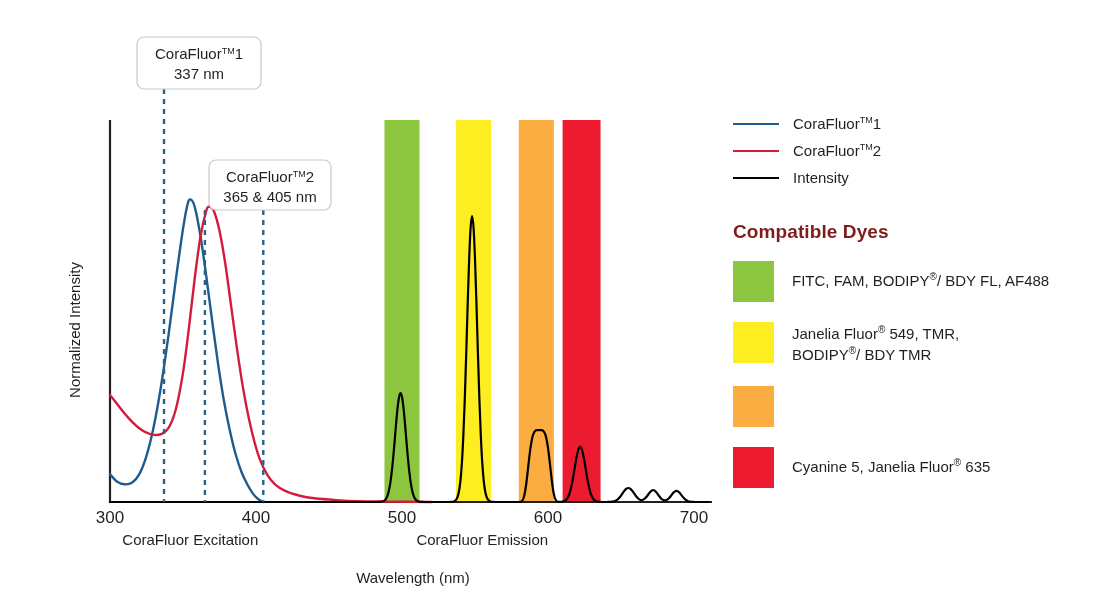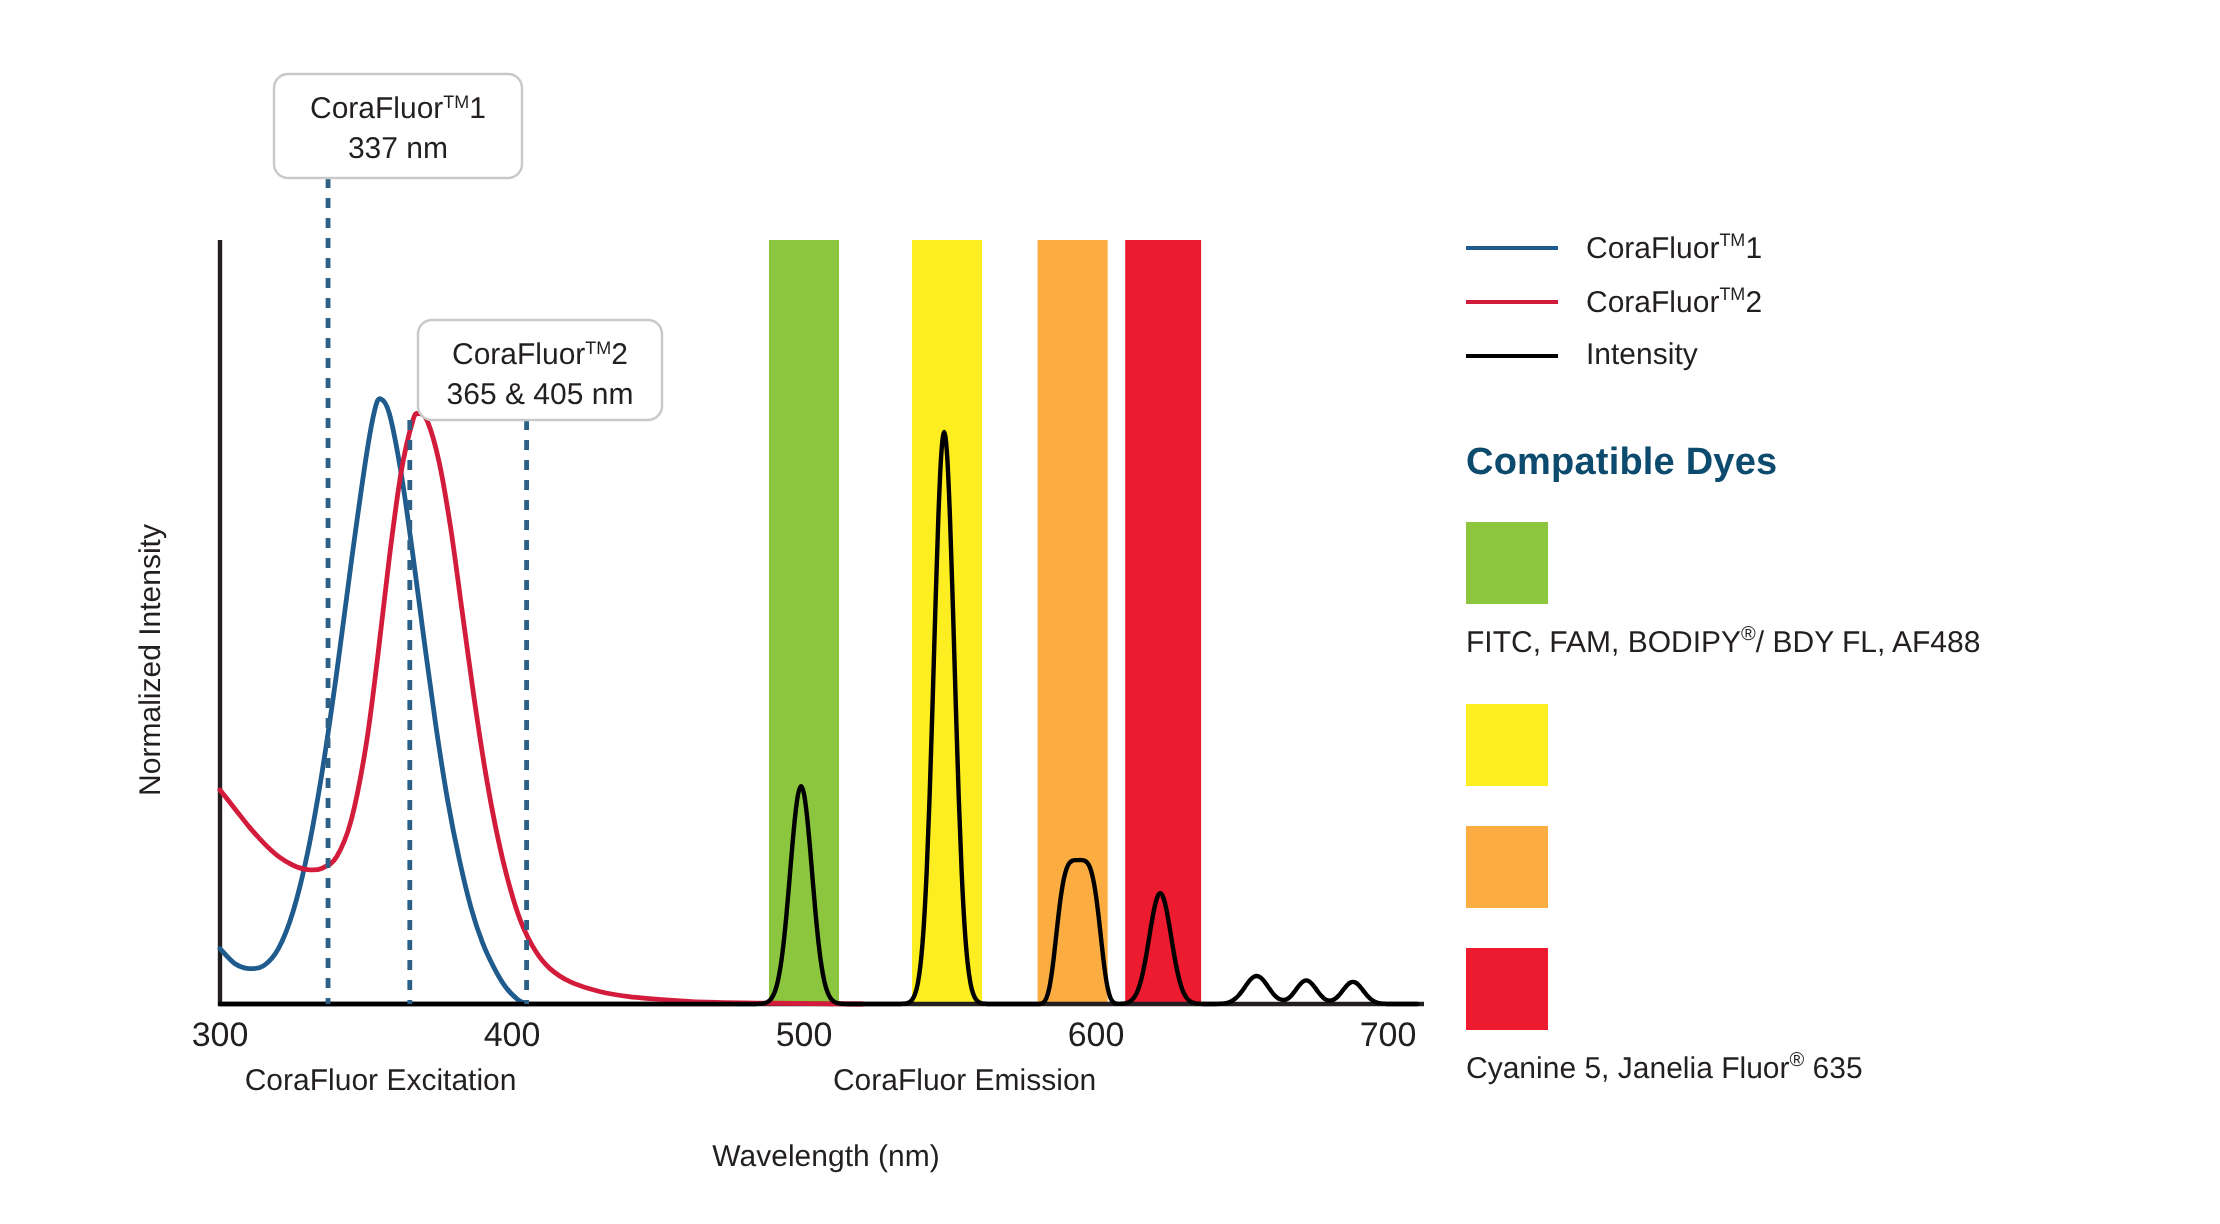--- a/index.html
+++ b/index.html
@@ -68,27 +68,26 @@
     border-top-width: 2.6px; border-top-style: solid;
     margin-right: 14px; flex: 0 0 46px;
   }
   .legend-line-label {
     font-size: 15px; color: #231f20; white-space: nowrap;
   }
   .tm { font-size: 9px; vertical-align: super; }
 
   .legend-heading {
     font-size: 19px; font-weight: bold;
-    color: #0c4a6e; margin: 0 0 18px 0;
+    color: #7f1d1d; margin: 0 0 18px 0;
     letter-spacing: .1px;
   }
   .dye-row {
     display: flex; align-items: flex-start;
     margin-bottom: 20px;
-    flex-direction: column;
   }
   .dye-swatch {
     width: 41px; height: 41px;
     flex: 0 0 41px; margin-right: 18px;
   }
   .dye-label {
     font-size: 15px; color: #231f20;
     line-height: 1.35; padding-top: 9px;
   }
   .dye-row.two-line .dye-label { padding-top: 1px; }
@@ -150,20 +149,24 @@
   <div class="legend-heading">Compatible Dyes</div>
   <div id="dye-list">
       <div class="dye-row">
         <span class="dye-swatch" style="background: rgb(140, 198, 62);"></span>
         <span class="dye-label">
           <div>FITC, FAM, BODIPY<span class="reg">®</span>/ BDY FL, AF488</div>
         </span>
       </div>
       <div class="dye-row two-line">
         <span class="dye-swatch" style="background: rgb(252, 238, 33);"></span>
+        <span class="dye-label">
+          <div>Janelia Fluor<span class="reg">®</span> 549, TMR,</div>
+          <div>BODIPY<span class="reg">®</span>/ BDY TMR</div>
+        </span>
       </div>
       <div class="dye-row">
         <span class="dye-swatch" style="background: rgb(251, 173, 65);"></span>
       </div>
       <div class="dye-row">
         <span class="dye-swatch" style="background: rgb(237, 27, 47);"></span>
         <span class="dye-label">
           <div>Cyanine 5, Janelia Fluor<span class="reg">®</span> 635</div>
         </span>
       </div>

